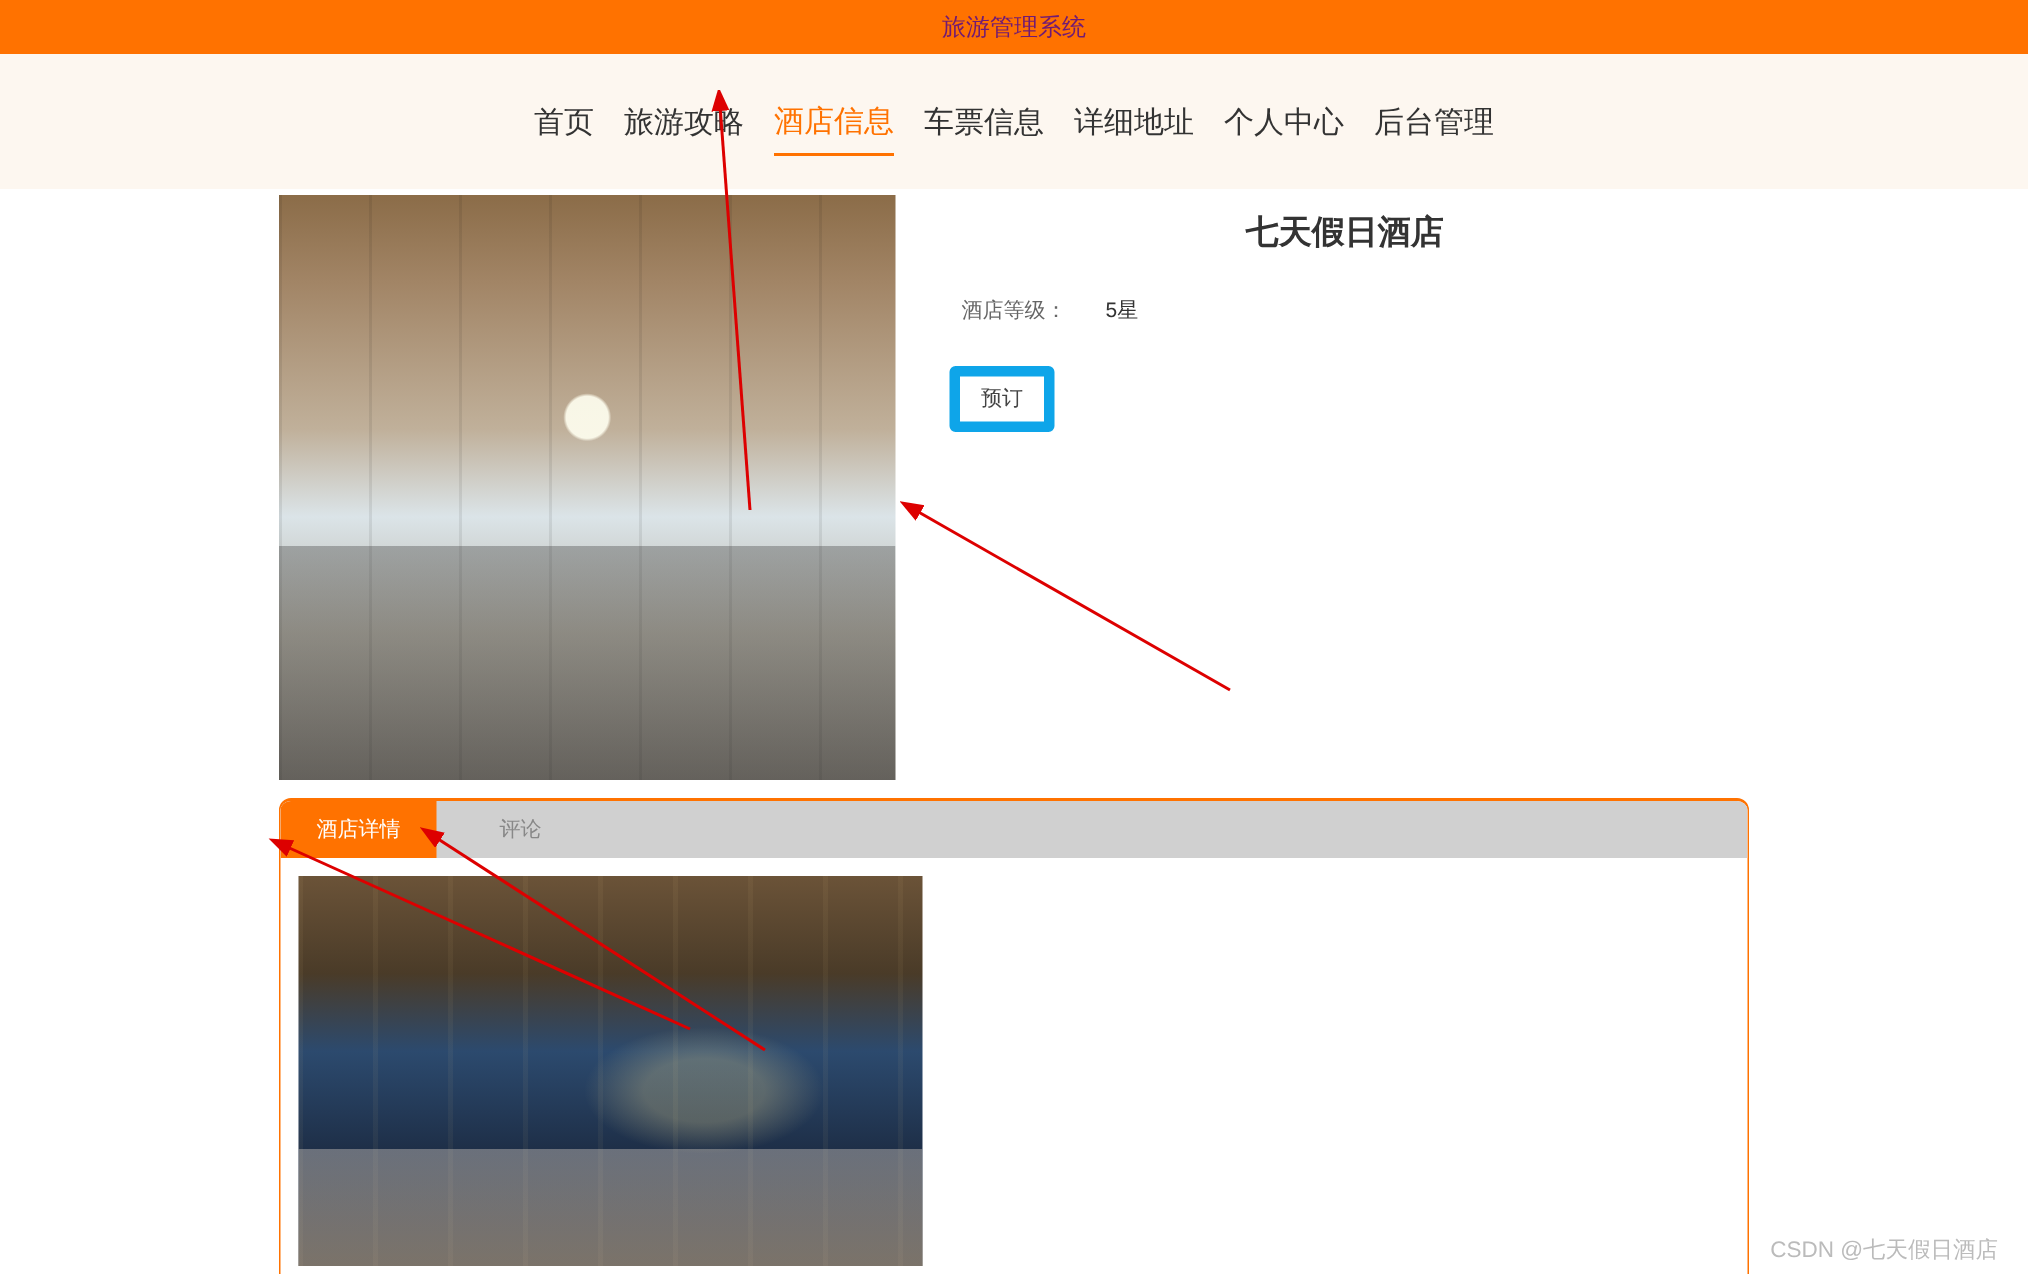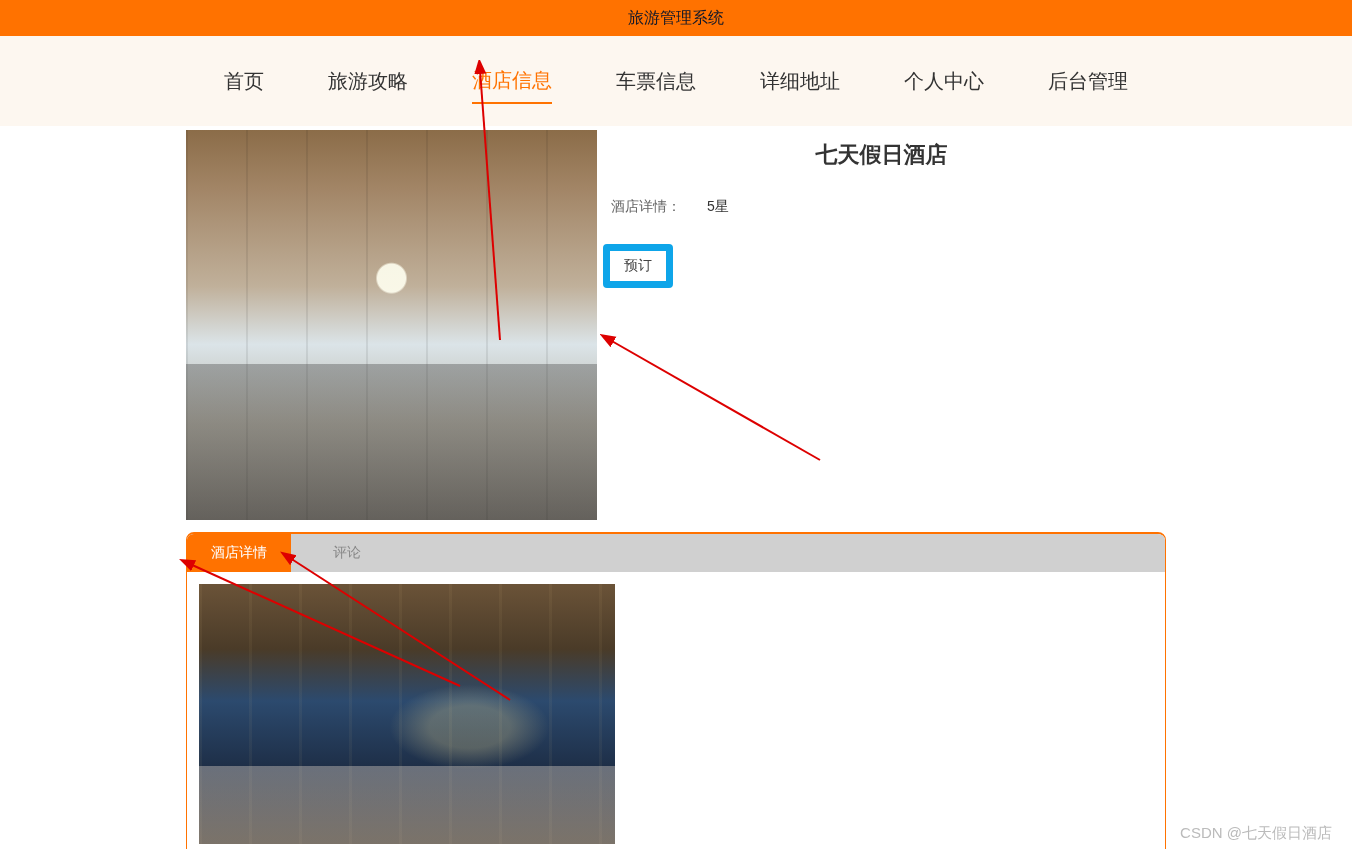--- a/index.html
+++ b/index.html
@@ -1,22 +1,22 @@
 <!DOCTYPE html>
 <html><head>
 <meta charset="utf-8">
 <style>
 * { margin: 0; padding: 0; box-sizing: border-box; }
 body { font-family: "Microsoft YaHei", Arial, sans-serif; background: #fff; width: 1352px; }
-.header-bar { background: #ff7200; color: #0f172a; height: 36px; display: flex; align-items: center; justify-content: center; font-size: 16px; }
-.nav-bar { background: #fdf7f0; height: 90px; display: flex; align-items: center; justify-content: center; gap: 64px; }
+.header-bar { background: #ff7200; color: #701a75; height: 36px; display: flex; align-items: center; justify-content: center; font-size: 16px; }
+.nav-bar { background: #fdf7f0; height: 90px; display: flex; align-items: center; justify-content: center; gap: 20px; }
 .nav-item { color: #333; font-size: 20px; cursor: pointer; padding: 8px 0; }
 .nav-item.active { color: #ff7200; border-bottom: 2px solid #ff7200; }
 .content { width: 980px; margin: 0 auto; padding-top: 4px; }
-.detail-row { display: flex; }
+.detail-row { display: flex; gap: 30px; }
 .hotel-img { width: 411px; height: 390px; background: linear-gradient(180deg, #8b6c48 0%, #a28566 15%, #c0b09a 40%, #dbe4e8 55%, #b8b4a8 75%, #7a756d 100%); flex-shrink: 0; position: relative; overflow: hidden; }
 .hotel-img::before { content: ""; position: absolute; inset: 0; background:
   radial-gradient(circle at 50% 38%, rgba(255,255,240,0.9) 0 14px, transparent 16px),
   linear-gradient(180deg, transparent 60%, rgba(60,60,60,0.35) 60%, rgba(60,60,60,0.35) 100%),
   repeating-linear-gradient(90deg, rgba(0,0,0,0.08) 0 2px, transparent 2px 60px); }
 .hotel-info { flex: 1; padding-top: 10px; }
 .hotel-title { font-size: 22px; font-weight: bold; color: #333; text-align: center; margin-bottom: 28px; }
 .info-line { display: flex; margin-bottom: 28px; font-size: 14px; color: #555; padding-left: 14px; }
 .info-label { width: 96px; color: #666; }
 .info-value { color: #333; }
@@ -50,21 +50,21 @@
   <div class="nav-item">个人中心</div>
   <div class="nav-item">后台管理</div>
 </div>
 
 <div class="content">
   <div class="detail-row">
     <div class="hotel-img"></div>
     <div class="hotel-info">
       <div class="hotel-title">七天假日酒店</div>
       <div class="info-line">
-        <span class="info-label">酒店详情：</span>
+        <span class="info-label">酒店等级：</span>
         <span class="info-value">5星</span>
       </div>
       <button class="book-btn">预订</button>
     </div>
   </div>
 
   <div class="tabs-card">
     <div class="tabs-header">
       <div class="tab-item active">酒店详情</div>
       <div class="tab-item">评论</div>

